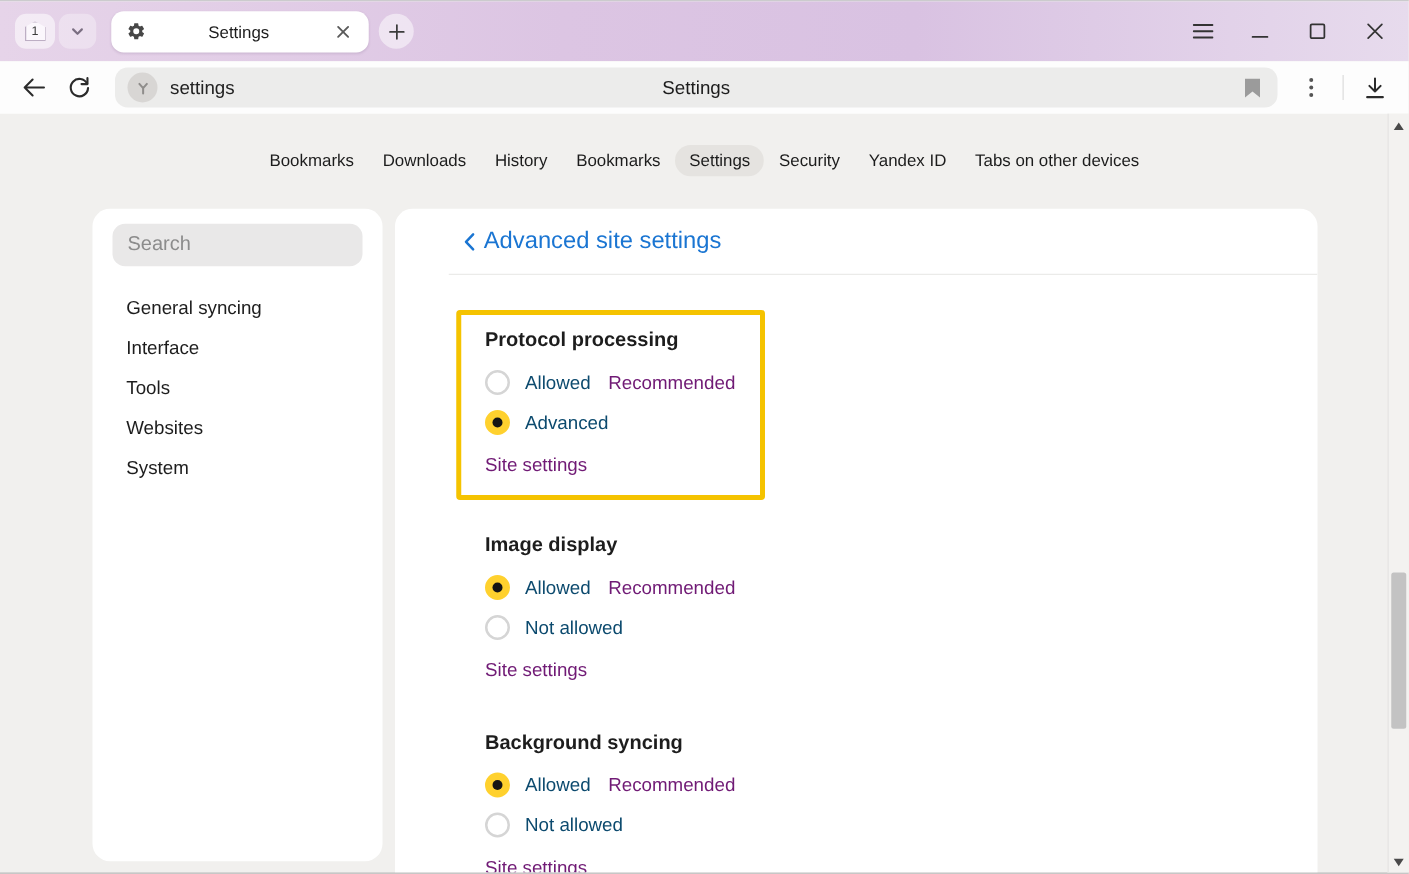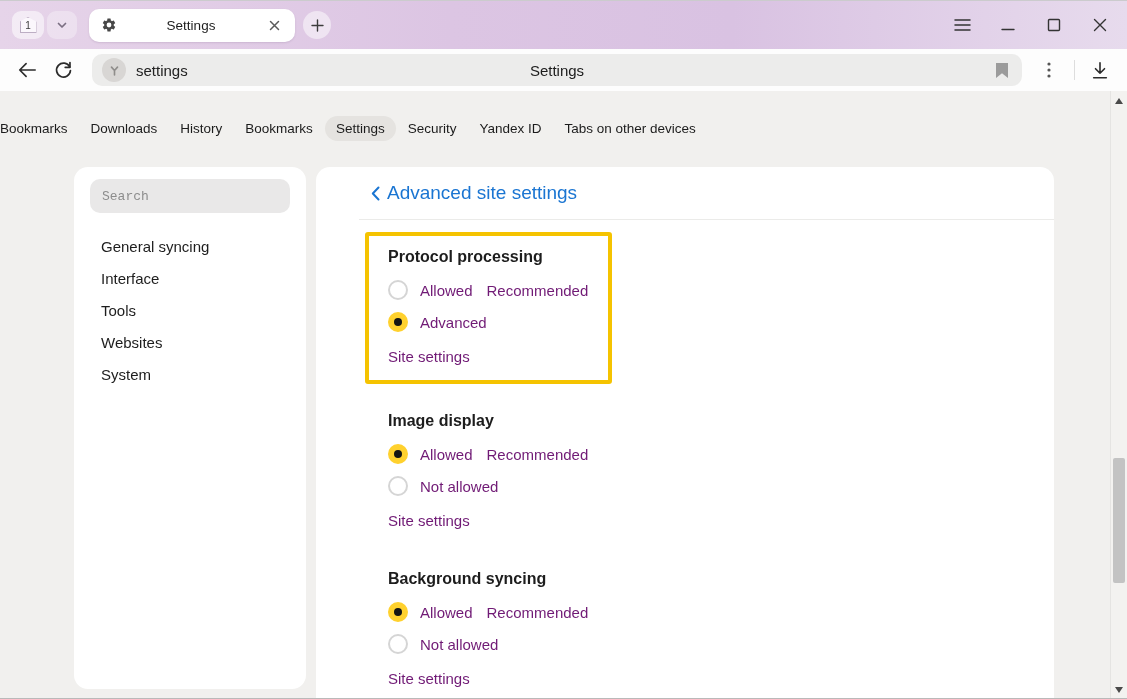--- a/index.html
+++ b/index.html
@@ -64,63 +64,63 @@
   .page-title {
     position:absolute; left:0; right:0; text-align:center; font-size:15px; color:#1c1c1c; pointer-events:none;
   }
   .bookmark-btn { position:absolute; right:10px; width:20px; height:20px; display:flex; align-items:center; justify-content:center; }
   .ab-divider { width:1px; height:20px; background:#ddd; margin:0 4px; }
 
   
   .content { height:609px; position:relative; }
 
   .nav-tabs {
-    padding-top:25px; display:flex; align-items:center; gap:23px;
+    padding-top:25px; display:flex; justify-content:center; align-items:center; gap:23px;
     font-size:13.5px; color:#1c1c1c; height:50px;
   }
   .nav-tab { cursor:pointer; white-space:nowrap; }
   .nav-tab[data-selected="true"] {
     background:#e5e3e0; border-radius:14px; padding:5px 11px; margin:-5px -11px;
   }
 
   .layout { display:flex; margin:26px 0 0 74px; align-items:flex-start; }
   .card { background:#fff; border-radius:14px; }
   .sidebar { width:232px; height:522px; padding:12px 16px; margin-right:10px; }
   .search-input {
     width:200px; height:34px; background:#e9e8e8; border:none; border-radius:10px;
-    padding:0 12px; font-size:13px; font-family:Liberation Mono, monospace; color:#737373; outline:none;
+    padding:0 12px; font-size:16px; font-family:Liberation Sans, sans-serif; color:#737373; outline:none;
   }
   .search-input::placeholder { color:#8c8c8c; }
   .side-items { margin-top:17px; }
   .side-item { height:32px; display:flex; align-items:center; padding-left:11px; font-size:15px; cursor:pointer; border-radius:8px; }
 
   .main { width:738px; height:531px; border-radius:14px 14px 0 0; overflow:hidden;padding-left:43px; }
   .main-header { height:52px; display:flex; align-items:center; padding:0 24px 0 12px; cursor:pointer; }
   .main-header .back-chev { margin-right:7px; }
   .main-title { font-size:19px; font-weight:500; color:#1a75d2; }
   .main-divider { height:1px; background:#ebebe9; }
 
   .section { margin:0 0 38px 29px; }
   .section[data-highlighted="true"] {
-    margin:12px 0 28px 6px; width:247px;
+    margin:28px 0 28px 6px; width:247px;
     border:4px solid #f5c300; border-radius:3px;
     padding:12px 10px 12px 19px;
   }
   .section-title { font-size:16px; font-weight:700; line-height:18px; margin-bottom:8px; }
   .option { height:32px; display:flex; align-items:center; cursor:pointer; }
   .radio {
     width:20px; height:20px; border-radius:50%; background:#fff;
     border:2px solid #d5d5d5; margin-right:12px; position:relative; flex:0 0 auto;
   }
   .option[data-selected="true"] .radio { background:#ffd12e; border-color:#ffd12e; }
   .option[data-selected="true"] .radio::after {
     content:""; position:absolute; left:50%; top:50%; transform:translate(-50%,-50%);
     width:8px; height:8px; border-radius:50%; background:#141414;
   }
-  .option-label { font-size:15px; color:#701a75; }
+  .option-label { font-size:15px; color:#0c4a6e; }
   .option-badge { font-size:15px; color:#701a75; margin-left:14px; }
   .site-link { display:inline-block; margin-top:8px; line-height:22px; font-size:15px; font-weight:500; color:#701a75; cursor:pointer; }
 
   
   .scrollbar {
     position:absolute; top:0; right:0; width:17px; height:609px;
     background:#f3f2f0; border-left:1px solid #e5e4e2;
   }
   .sb-up, .sb-down { position:absolute; left:4px; width:0; height:0; border-left:4.5px solid transparent; border-right:4.5px solid transparent; }
   .sb-up { top:7px; border-bottom:6px solid #4a4a4a; }

